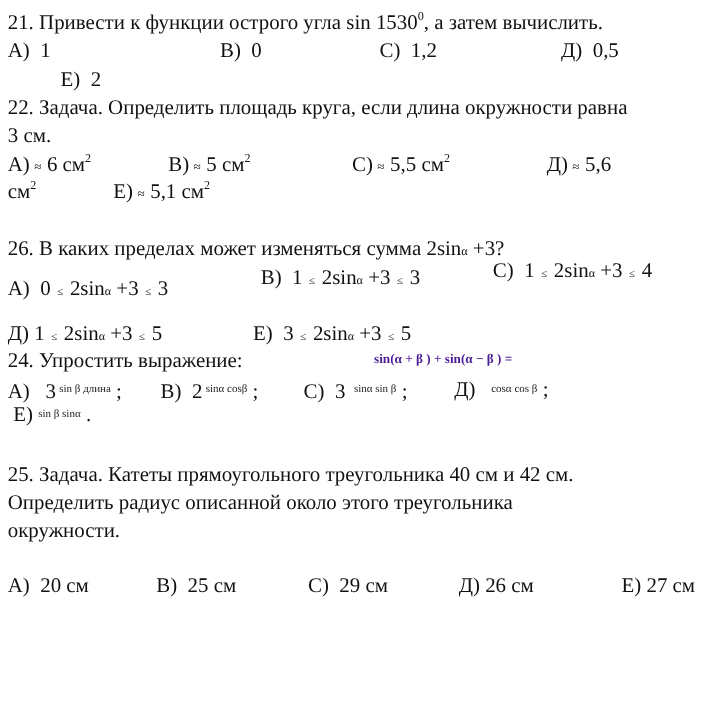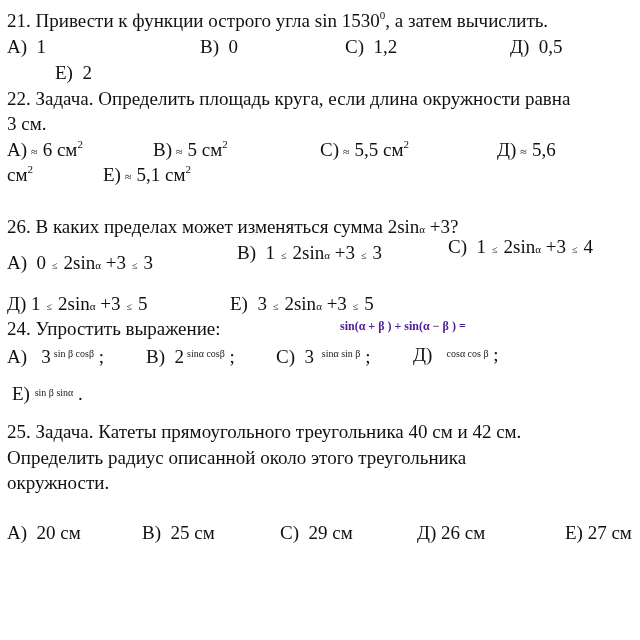--- a/index.html
+++ b/index.html
@@ -51,25 +51,25 @@
 <div class="abs" style="top:236px; left:448px;"><span>С)</span>&nbsp;&nbsp;<span>1</span><span class="le">≤</span><span>2sin</span><span class="small">α</span><span> +3</span><span class="le">≤</span><span>4</span></div>
 <div class="abs" style="top:293px; left:7px;"><span>Д)</span>&nbsp;<span>1</span><span class="le">≤</span><span>2sin</span><span class="small">α</span><span> +3</span><span class="le">≤</span><span>5</span></div>
 <div class="abs" style="top:293px; left:230px;"><span>Е)</span>&nbsp;&nbsp;<span>3</span><span class="le">≤</span><span>2sin</span><span class="small">α</span><span> +3</span><span class="le">≤</span><span>5</span></div>
 
 <div class="line" style="top:318px;">
   <span>24.</span>
   <span>Упростить выражение:</span>
 </div>
 <div class="abs expr" style="top:315px; left:340px;">sin(α + β ) + sin(α − β ) =</div>
 
-<div class="abs" style="top:343px; left:7px;"><span>А)</span>&nbsp;&nbsp;&nbsp;<span>3</span><span class="exp">sin β cosβ</span>&nbsp;<span>;</span></div>
+<div class="abs" style="top:343px; left:7px;"><span>А)</span>&nbsp;&nbsp;&nbsp;<span>3</span><span class="exp">sin β длина</span>&nbsp;<span>;</span></div>
 <div class="abs" style="top:343px; left:146px;"><span>В)</span>&nbsp;&nbsp;<span>2</span><span class="exp">sinα cosβ</span>&nbsp;<span>;</span></div>
 <div class="abs" style="top:343px; left:276px;"><span>С)</span>&nbsp;&nbsp;<span>3</span>&nbsp;<span class="exp">sinα sin β</span>&nbsp;<span>;</span></div>
 <div class="abs" style="top:343px; left:413px;"><span>Д)</span>&nbsp;&nbsp;&nbsp;<span class="exp2">cosα cos β</span>&nbsp;<span>;</span></div>
-<div class="abs" style="top:382px; left:12px;"><span>Е)</span>&nbsp;<span class="exp2">sin β sinα</span>&nbsp;<span>.</span></div>
+<div class="abs" style="top:366px; left:12px;"><span>Е)</span>&nbsp;<span class="exp2">sin β sinα</span>&nbsp;<span>.</span></div>
 
 <div class="line" style="top:421px;">
   <span>25.</span>
   <span>Задача. Катеты прямоугольного треугольника 40 см и 42 см.</span>
 </div>
 <div class="line" style="top:447px;">Определить радиус описанной около этого треугольника</div>
 <div class="line" style="top:472px;">окружности.</div>
 
 <div class="abs" style="top:522px; left:7px;text-align:right;"><span>А)</span>&nbsp;&nbsp;<span>20 см</span></div>
 <div class="abs" style="top:522px; left:142px;text-align:center;"><span>В)</span>&nbsp;&nbsp;<span>25 см</span></div>

